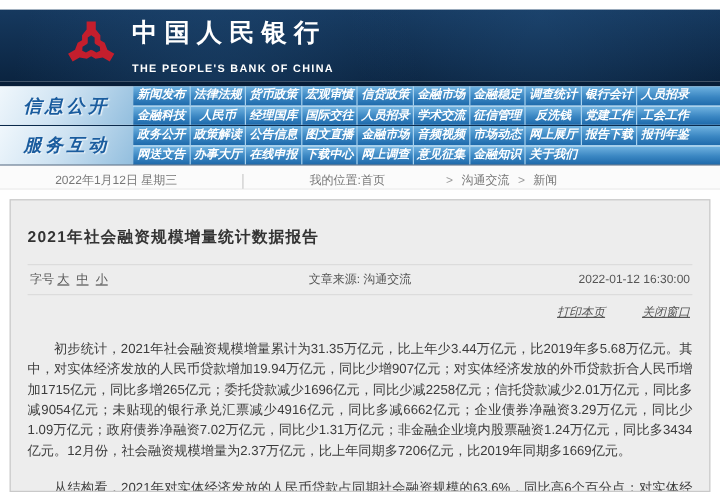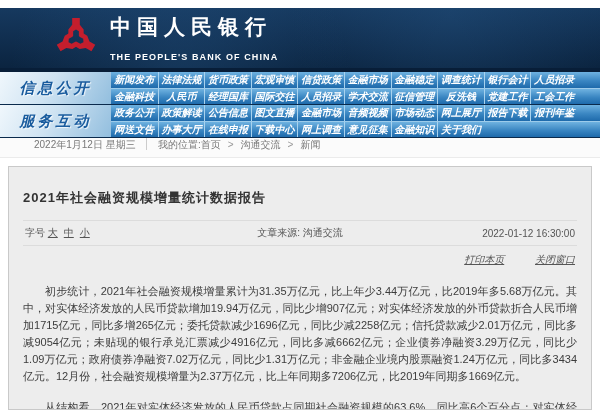--- a/index.html
+++ b/index.html
@@ -29,21 +29,21 @@
   .nav-rows { flex:1; display:flex; flex-direction:column; }
   .nav-row { display:flex; height:16px; background:linear-gradient(#6fb2e0 0%,#3a86c2 55%,#1e6aab 100%); }
   .nav-row + .nav-row { border-top:1px solid #9ccbea; }
   .nav-item { width:46.6px; flex:0 0 auto; color:#fff; font-size:10px; font-weight:bold;
     text-align:center; line-height:16px; text-decoration:none; border-left:1px solid #a8d2ee;
     cursor:pointer; white-space:nowrap; overflow:hidden;font-style:italic; }
   .nav-item:first-child { border-left:none; }
 
   
   .breadcrumb { height:20px; background:#fbfbfb; border-bottom:1px solid #ebebeb;
-    display:flex; align-items:flex-start; padding-left:34px; font-size:10px; color:#777; }
+    display:flex; align-items:flex-end; padding-left:46px; font-size:10px; color:#777;gap:44px; }
   .breadcrumb .bc-sep { margin:0 8px; color:#bbb; }
   .breadcrumb .bc-arrow { margin:0 7px; color:#999; }
   .breadcrumb a { color:#777; text-decoration:none; cursor:pointer; }
 
   
   .content-box { margin:8px 8px 0; height:244px; background:#ededed; border:1px solid #c9c9c9;
     padding:0 14px; overflow:hidden; }
   .article-title { text-align:left; font-size:13px; font-weight:bold; color:#333;
     padding:22px 0 13px; letter-spacing:1px; }
   .meta-row { display:flex; align-items:center; font-size:10px; color:#555;

